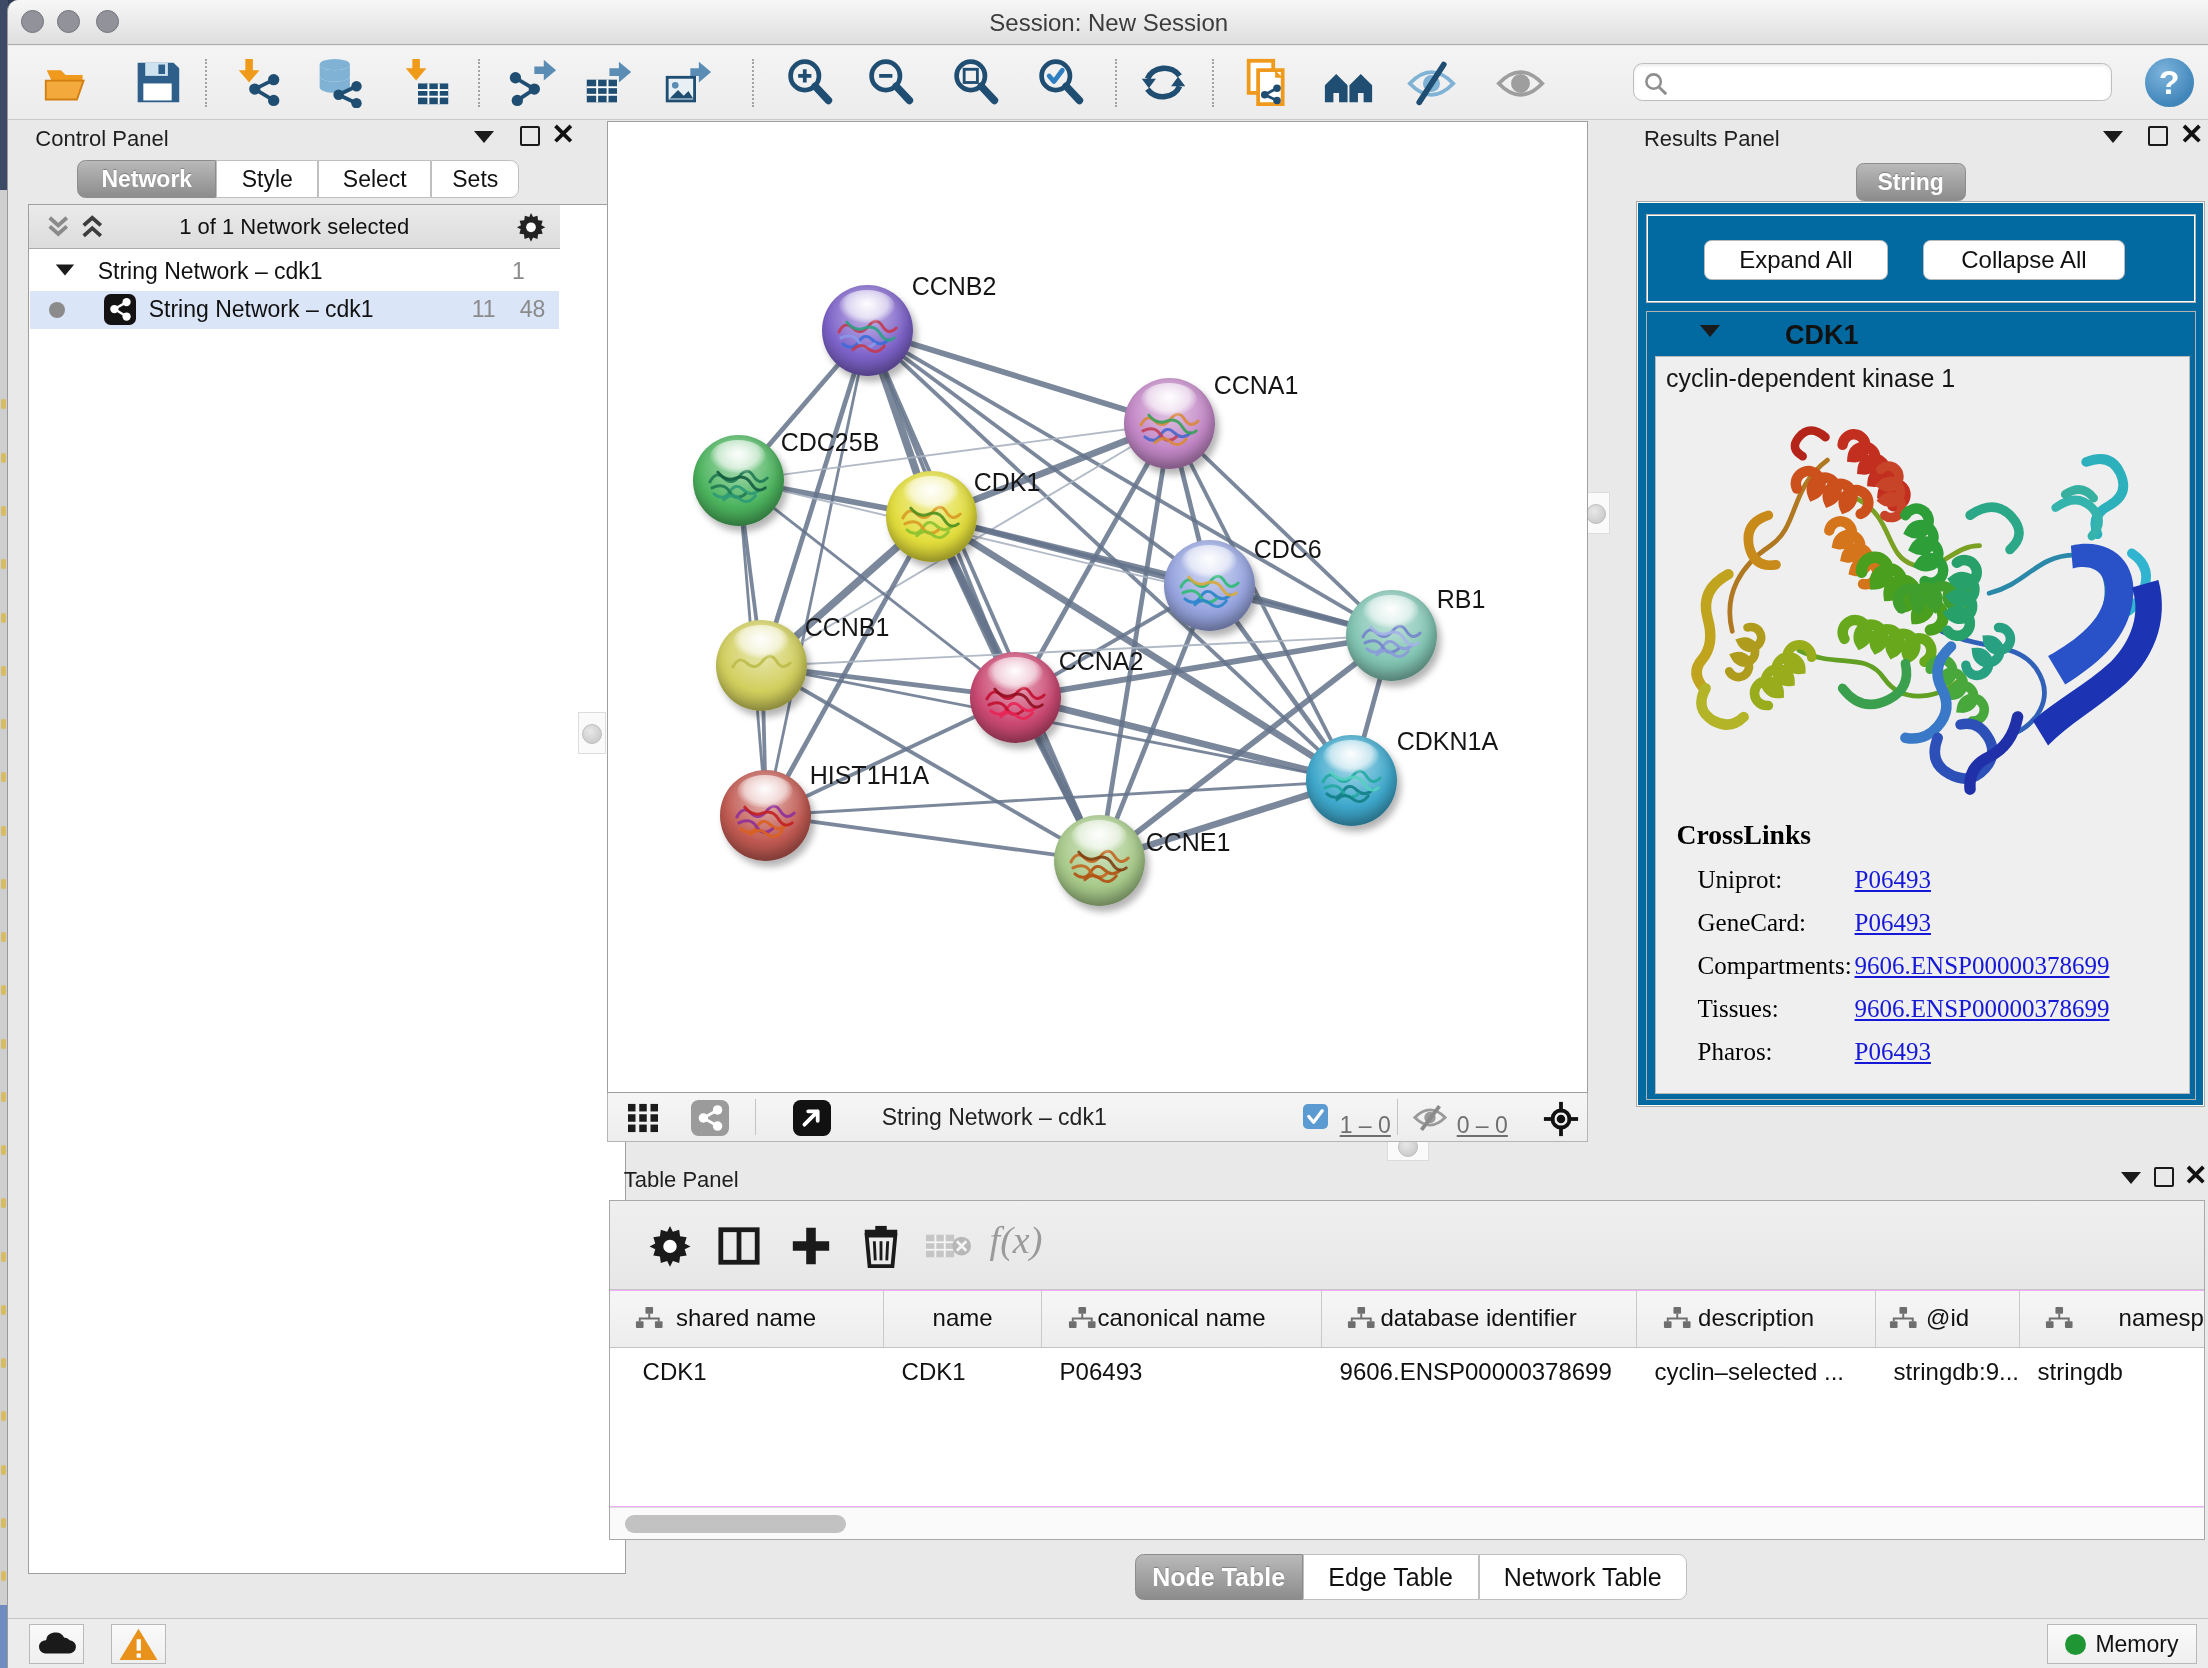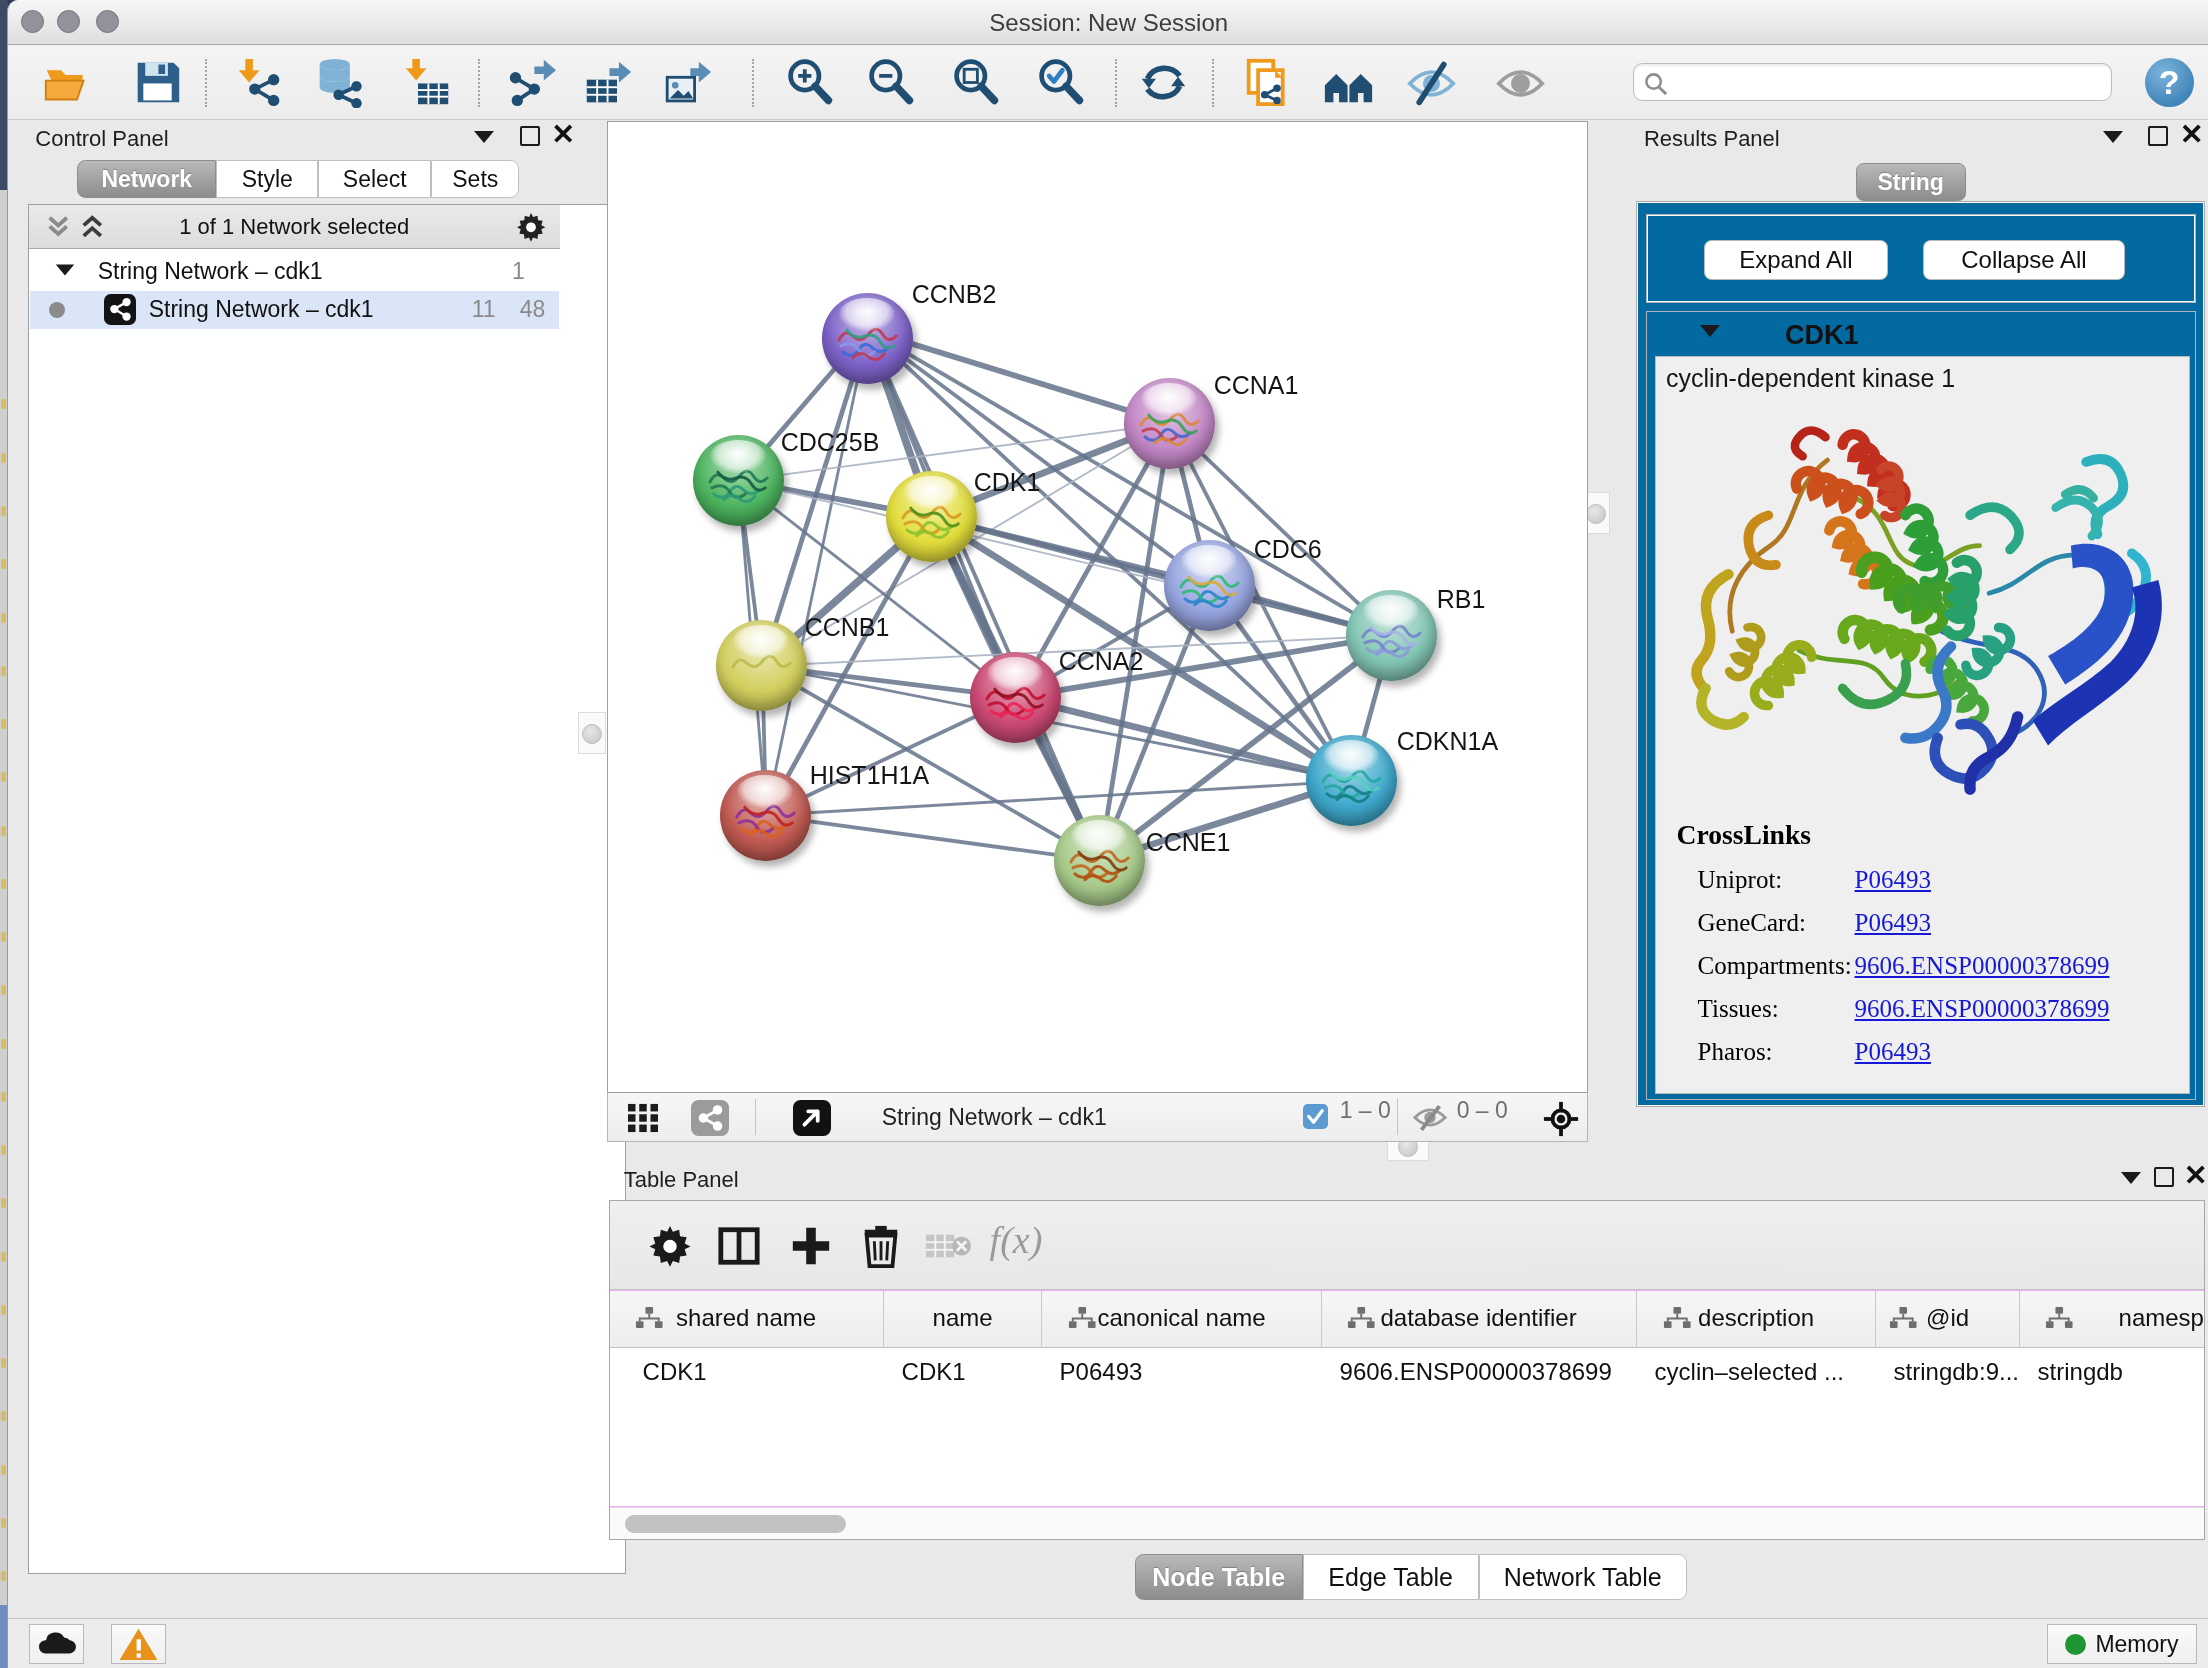--- a/index.html
+++ b/index.html
@@ -60,21 +60,21 @@
   .tree-row { position:absolute; left:1px; width:529px; height:38px; font-size:23px; color:#111; }
   .tree-count { position:absolute; font-size:23px; color:#8a8a8a; }
 
   
   #network-panel { left:599px; top:121px; width:981px; height:1021px; }
   #net-canvas { position:absolute; left:0; top:0; width:981px; height:972px; background:#fff; border:1px solid #9f9f9f; }
   #net-bar { position:absolute; left:0; top:972px; width:981px; height:49px; background:linear-gradient(#f6f6f6,#ededed);
     border:1px solid #b5b5b5; border-top:none; }
   #net-bar .vline { position:absolute; top:5.7px; height:36px; width:1px; background:#c4c4c4; }
   #net-title { position:absolute; left:274px; top:11.4px; font-size:23px; color:#222; }
-  .netbar-num { position:absolute; top:4px; font-size:23px; color:#6f6f6f; }
+  .netbar-num { position:absolute; top:19px; font-size:23px; color:#6f6f6f;text-decoration:underline; }
 
   .node { position:absolute; width:91px; height:91px; border-radius:50%;
     box-shadow:3.8px 5.7px 7.6px rgba(0,0,0,.30), inset -2.9px -5.7px 13.3px rgba(0,0,0,.25); }
   .node .hl { position:absolute; left:19%; top:6%; width:62%; height:36%; border-radius:50%;
     background:radial-gradient(ellipse at 50% 42%, rgba(255,255,255,.98) 0%, rgba(255,255,255,.6) 52%, rgba(255,255,255,0) 74%); }
   .node svg.ribbon { position:absolute; left:12%; top:22%; width:76%; height:68%; }
   .node-label { position:absolute; font-size:25px; color:#151515; white-space:nowrap; }
 
   
   .split-handle { position:absolute; width:28.5px; height:42px; background:#fafafa; border:1px solid #dcdcdc; }
@@ -467,21 +467,21 @@
           <line x1="162" y1="572" x2="166" y2="729" stroke="#64738b" stroke-width="4" stroke-opacity="0.85"></line>
           <line x1="162" y1="572" x2="517" y2="777" stroke="#64738b" stroke-width="4" stroke-opacity="0.85"></line>
           <line x1="429" y1="605" x2="782" y2="693" stroke="#64738b" stroke-width="7" stroke-opacity="0.85"></line>
           <line x1="429" y1="605" x2="166" y2="729" stroke="#64738b" stroke-width="4" stroke-opacity="0.85"></line>
           <line x1="429" y1="605" x2="517" y2="777" stroke="#64738b" stroke-width="6" stroke-opacity="0.85"></line>
           <line x1="782" y1="693" x2="166" y2="729" stroke="#64738b" stroke-width="3" stroke-opacity="0.85"></line>
           <line x1="782" y1="693" x2="517" y2="777" stroke="#64738b" stroke-width="7" stroke-opacity="0.85"></line>
           <line x1="166" y1="729" x2="517" y2="777" stroke="#64738b" stroke-width="4" stroke-opacity="0.85"></line>
         </svg>
       <div id="nodes-layer">
-          <div class="node" style="left: 214px; top: 171px; background: radial-gradient(circle at 50% 32%, rgb(197, 184, 231) 0%, rgb(125, 98, 201) 55%, rgb(90, 71, 145) 98%);">
+          <div class="node" style="left: 214px; top: 163px; background: radial-gradient(circle at 50% 32%, rgb(197, 184, 231) 0%, rgb(125, 98, 201) 55%, rgb(90, 71, 145) 98%);">
             <svg class="ribbon" viewBox="0 0 70 52">
               <path d="M6 22 q6 -12 14 -4 q8 8 16 -2 q8 -10 14 0 q6 10 14 2" fill="none" stroke="#c23a50" stroke-width="3" stroke-linecap="round" opacity=".9"></path>
               <path d="M10 34 q10 8 16 -2 q6 -10 14 -2 q8 8 16 0" fill="none" stroke="#3b6bd8" stroke-width="3" stroke-linecap="round" opacity=".9"></path>
               <path d="M14 12 q8 10 18 6 q10 -4 16 6 q6 10 14 4" fill="none" stroke="#2da084" stroke-width="3" stroke-linecap="round" opacity=".9"></path>
               <path d="M8 28 q12 -6 18 4 q6 10 16 2" fill="none" stroke="#8a98e8" stroke-width="3" stroke-linecap="round" opacity=".9"></path>
               <path d="M20 40 q8 -8 16 -1 q8 7 16 -3" fill="none" stroke="#c23a50" stroke-width="3" stroke-linecap="round" opacity=".9"></path>
             </svg>
             <div class="hl"></div>
             <span class="node-label" style="left:90px;top:-13.3px">CCNB2</span>
           </div>

